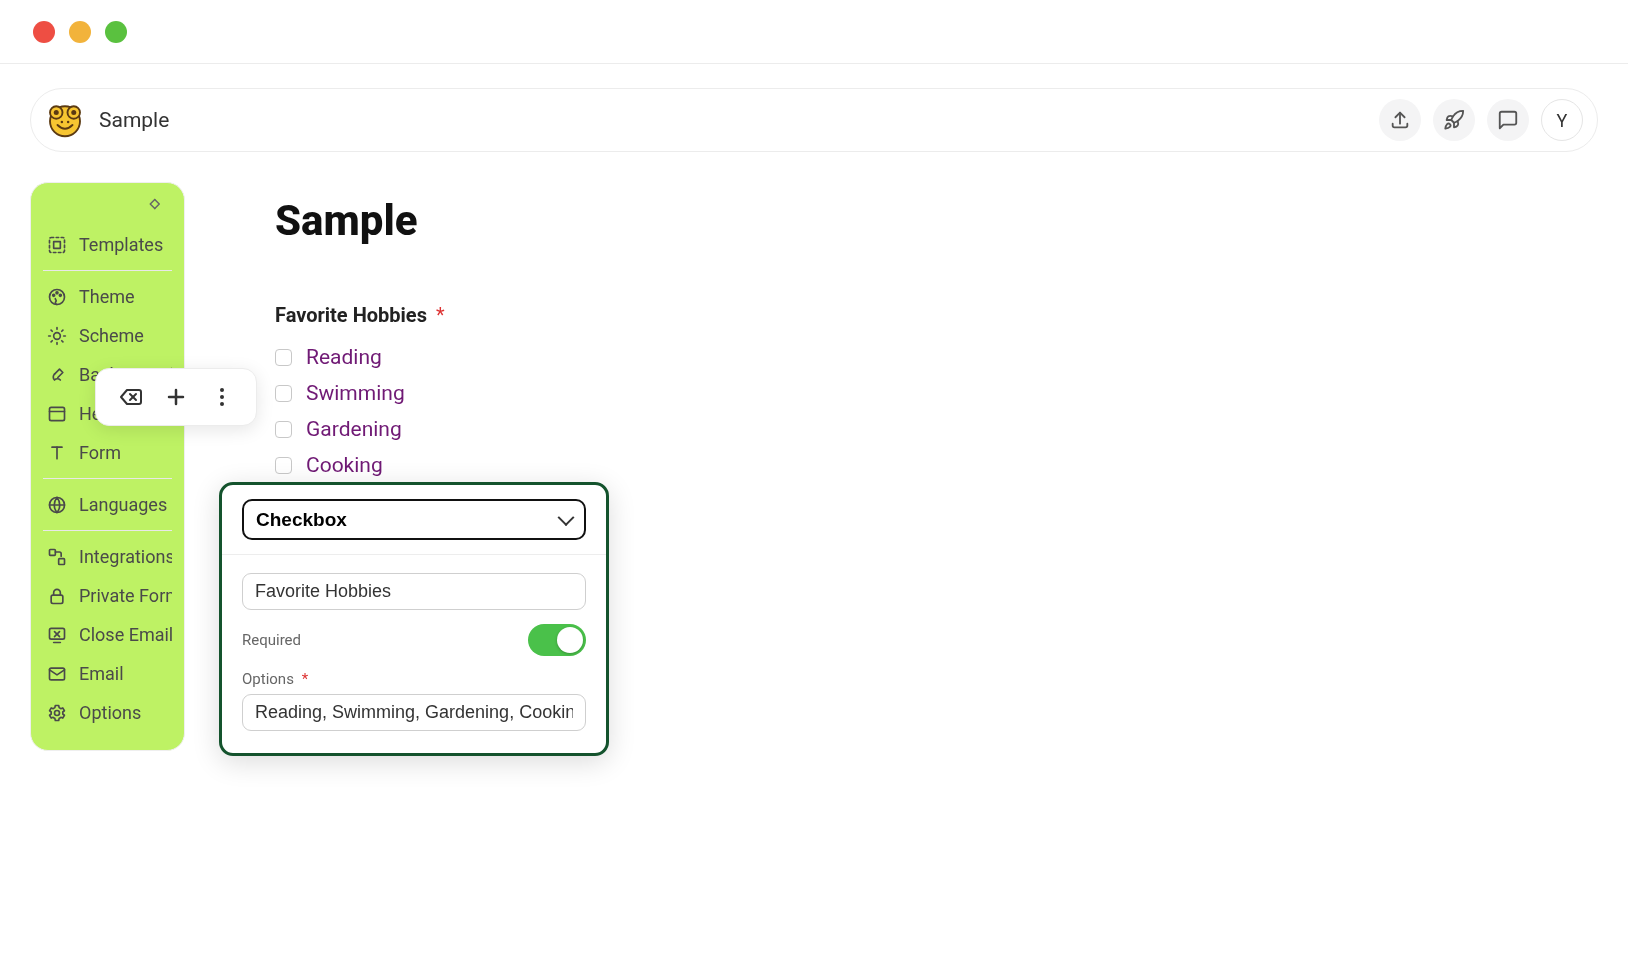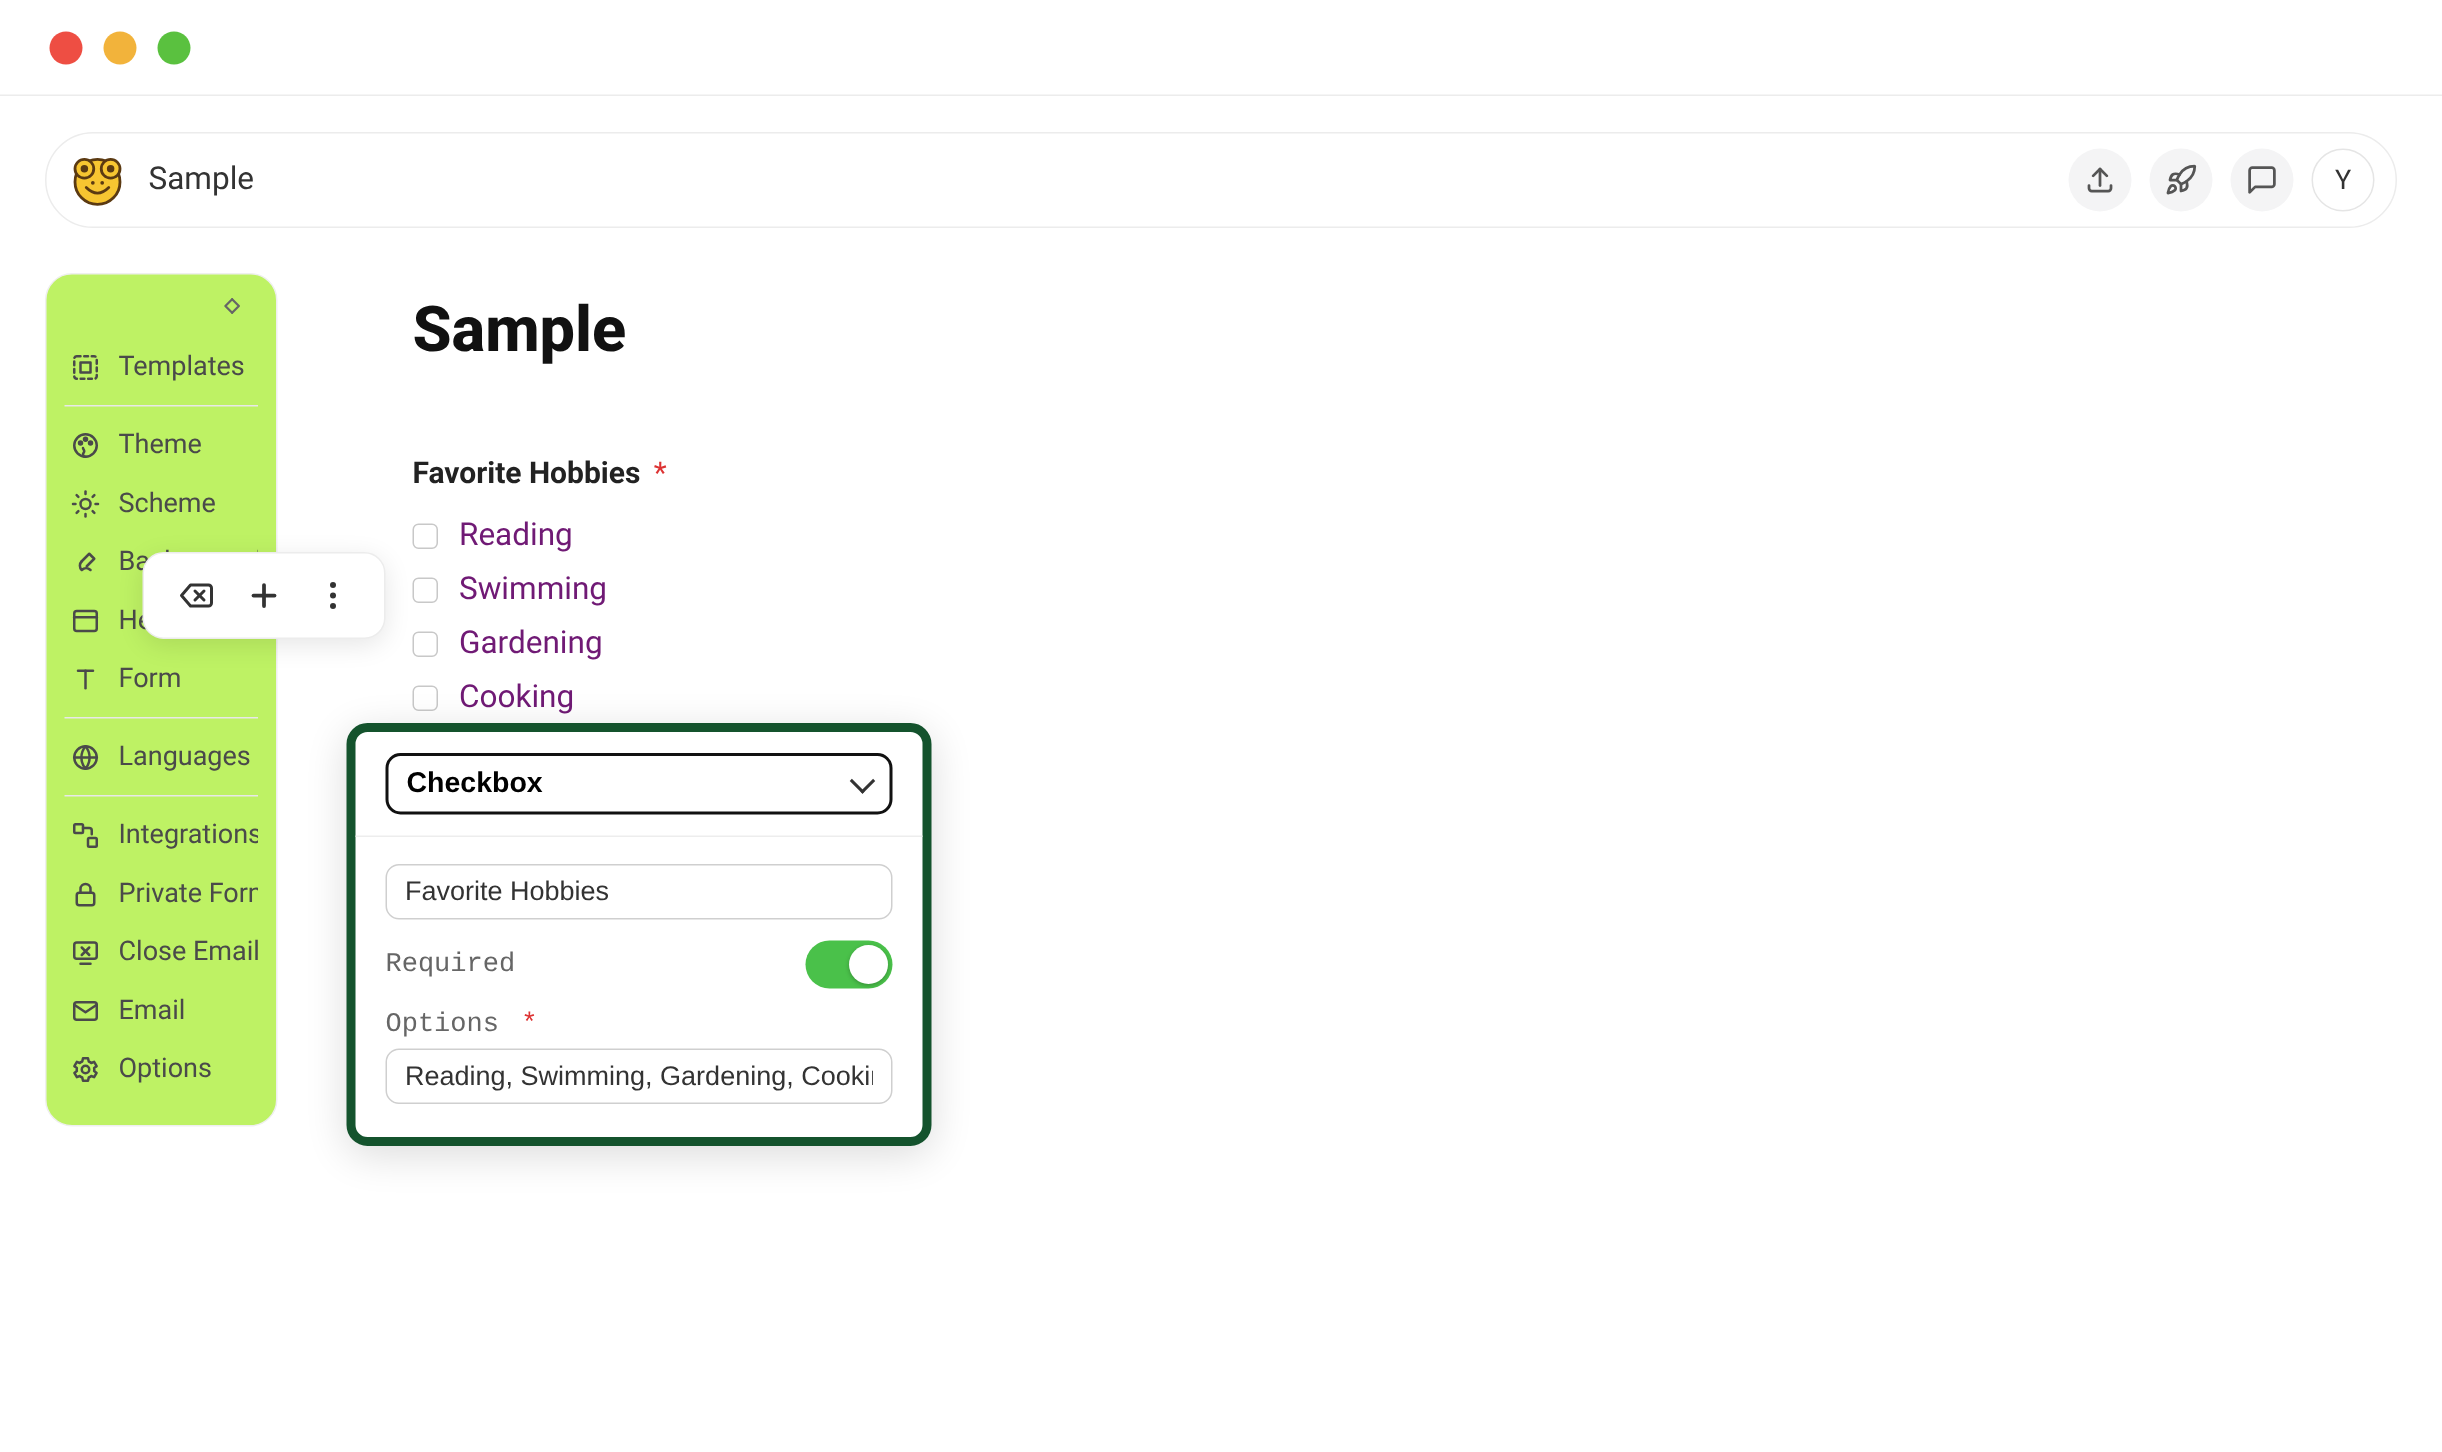--- a/index.html
+++ b/index.html
@@ -124,24 +124,24 @@
   }
   .check-option .box {
     width: 17px; height: 17px;
     border: 1.5px solid #c8c8c8;
     border-radius: 4px;
   }
 
   
   .config-card {
     position: absolute;
-    left: 16px; top: 300px;
+    left: 4px; top: 300px;
     width: 390px;
     background: #ffffff;
-    border: 6px solid #14532d;
+    border: 3px solid #14532d;
     border-radius: 14px;
     box-shadow: 0 6px 28px rgba(0,0,0,0.14);
     padding: 0;
     z-index: 4;
   }
   .cfg-header {
     padding: 14px 20px 14px 20px;
     border-bottom: 1px solid #ededed;
   }
   .cfg-select {
@@ -185,21 +185,21 @@
     border-radius: 16px;
     position: relative;
     cursor: pointer;
   }
   .toggle .knob {
     position: absolute; top: 3px; right: 3px;
     width: 26px; height: 26px;
     background: #fff; border-radius: 50%;
     box-shadow: 0 1px 3px rgba(0,0,0,0.25);
   }
-  .cfg-label { font-size: 18px; color: #666; font-family: Liberation Mono, monospace; }
+  .cfg-label { font-size: 15px; color: #666; }
 </style>
 </head>
 <body>
 
 <div class="titlebar">
   <div class="dot red"></div>
   <div class="dot amber"></div>
   <div class="dot green"></div>
 </div>
 

